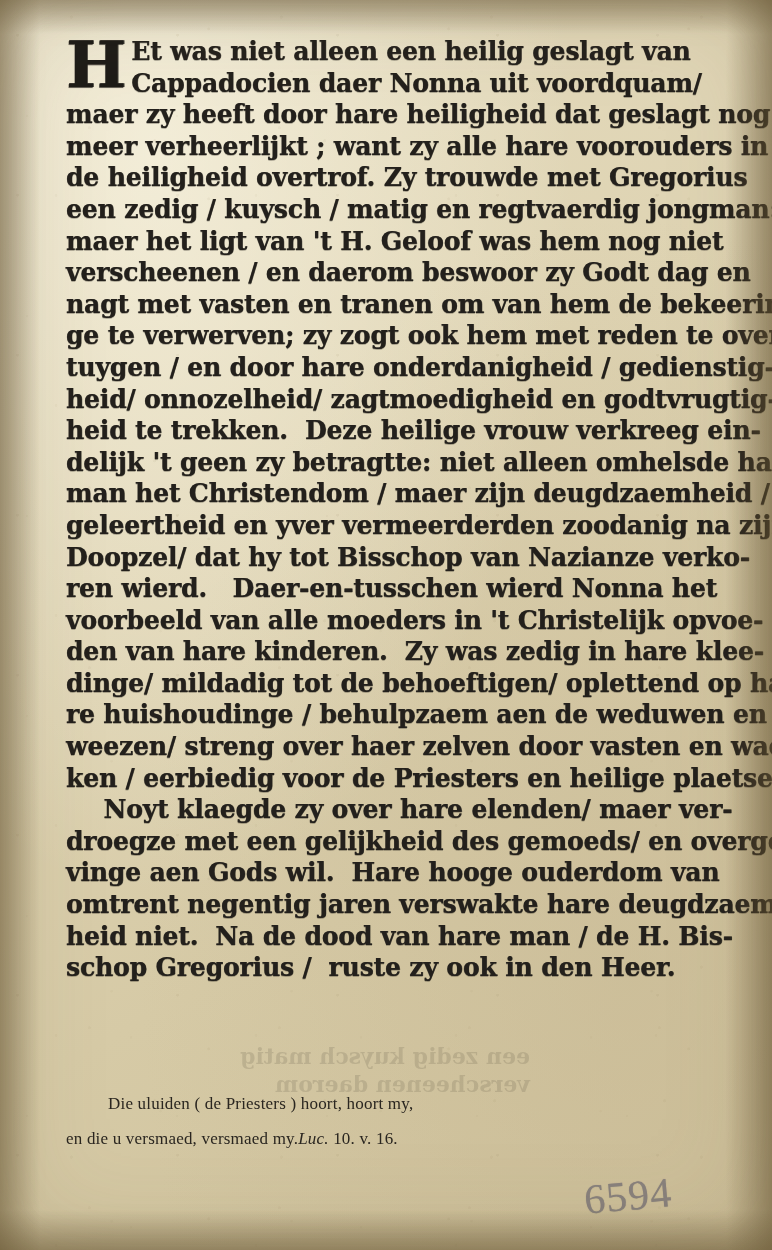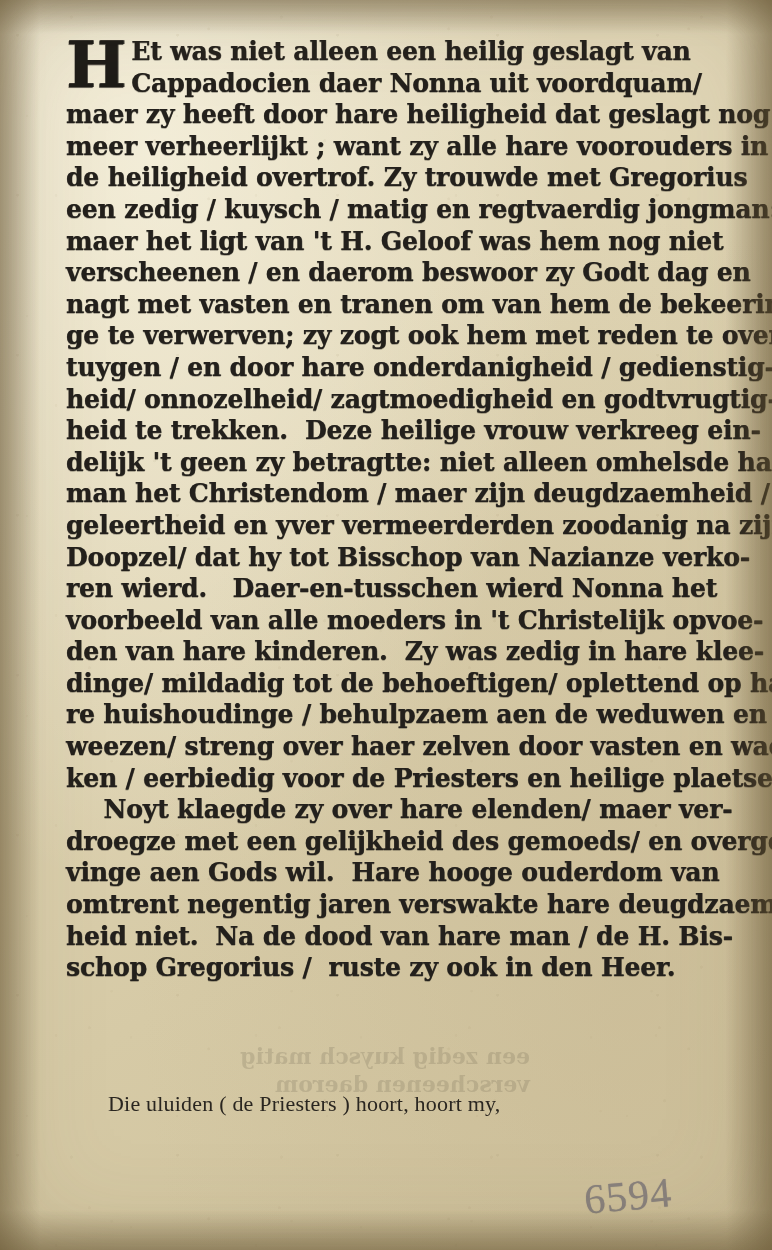--- a/index.html
+++ b/index.html
@@ -105,21 +105,21 @@
   .block { margin: 0 0 0 0; }
   .block + .block { margin-top: 0; }
 
   
   #quote {
     position: absolute;
     left: 66px;
     top: 1086px;
     width: 648px;
     font-family: "Liberation Serif", "DejaVu Serif", serif;
-    font-size: 22px;
+    font-size: 17px;
     line-height: 35px;
     color: #2a2620;
     letter-spacing: 0.2px;
   }
   #quote .qln { display: block; white-space: pre; }
   #quote .indent { text-indent: 42px; }
   #quote .it {
     font-style: italic;
   }
 
@@ -213,20 +213,21 @@
       <span class="ln">schop Gregorius /  ruste zy ook in den Heer.</span>
     </div>
 
   </div>
 
   <div id="showthrough">een zedig kuysch matig
 verscheenen daerom</div>
 
   <div id="quote">
     <span class="qln indent">Die uluiden ( de Priesters ) hoort, hoort my,</span>
+    <span class="qln"><span>en die u versmaed, versmaed my.</span><span class="it">Luc.</span> <span>10. v. 16.</span></span>
   </div>
 
   <div id="shelfmark">6594</div>
 
   <div class="edge-strip" id="edge-top"></div>
   <div class="edge-strip" id="edge-bottom"></div>
   <div class="edge-strip" id="edge-left"></div>
   <div class="edge-strip" id="edge-right"></div>
   <div id="edges"></div>
 

